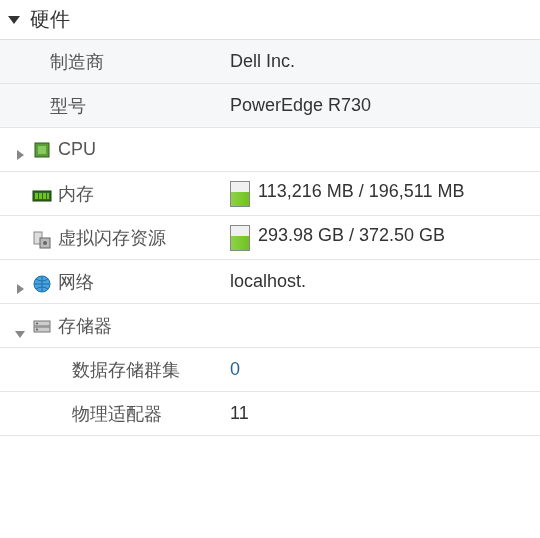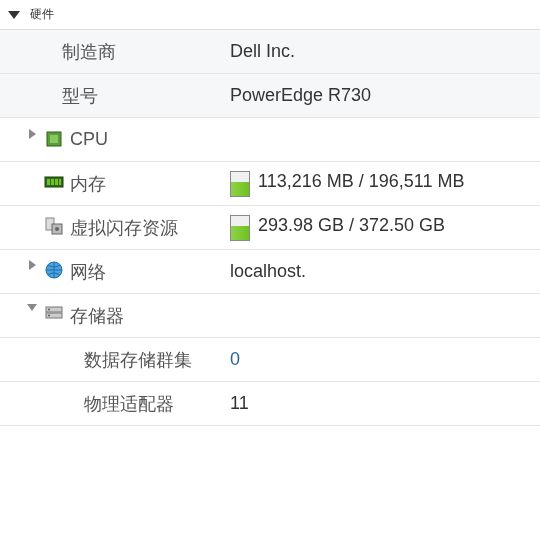--- a/index.html
+++ b/index.html
@@ -8,21 +8,21 @@
     font-family: Arial, "Microsoft YaHei", sans-serif;
     font-size: 18px;
     color: #333;
     background: #fff;
     width: 540px;
   }
   .section-header {
     display: flex;
     align-items: center;
     padding: 6px 8px;
-    font-size: 12px;
+    font-size: 20px;
     color: #333;
   }
   .section-header .tri {
     width: 0; height: 0;
     border-left: 6px solid transparent;
     border-right: 6px solid transparent;
     border-top: 8px solid #333;
     margin-right: 10px;
   }
   .grid {
@@ -31,22 +31,22 @@
   .row {
     display: flex;
     border-bottom: 1px solid #e5e5e5;
     min-height: 44px;
     align-items: center;
   }
   .row.alt { background: #f5f7f9; }
   .label-cell {
     width: 218px;
     display: flex;
-    align-items: flex-start;
-    padding-left: 26px;
+    align-items: flex-end;
+    padding-left: 14px;
     color: #555;
     gap: 6px;
   }
   .value-cell {
     flex: 1;
     display: flex;
     align-items: flex-start;
     padding-left: 12px;
     gap: 8px;
     color: #333;

